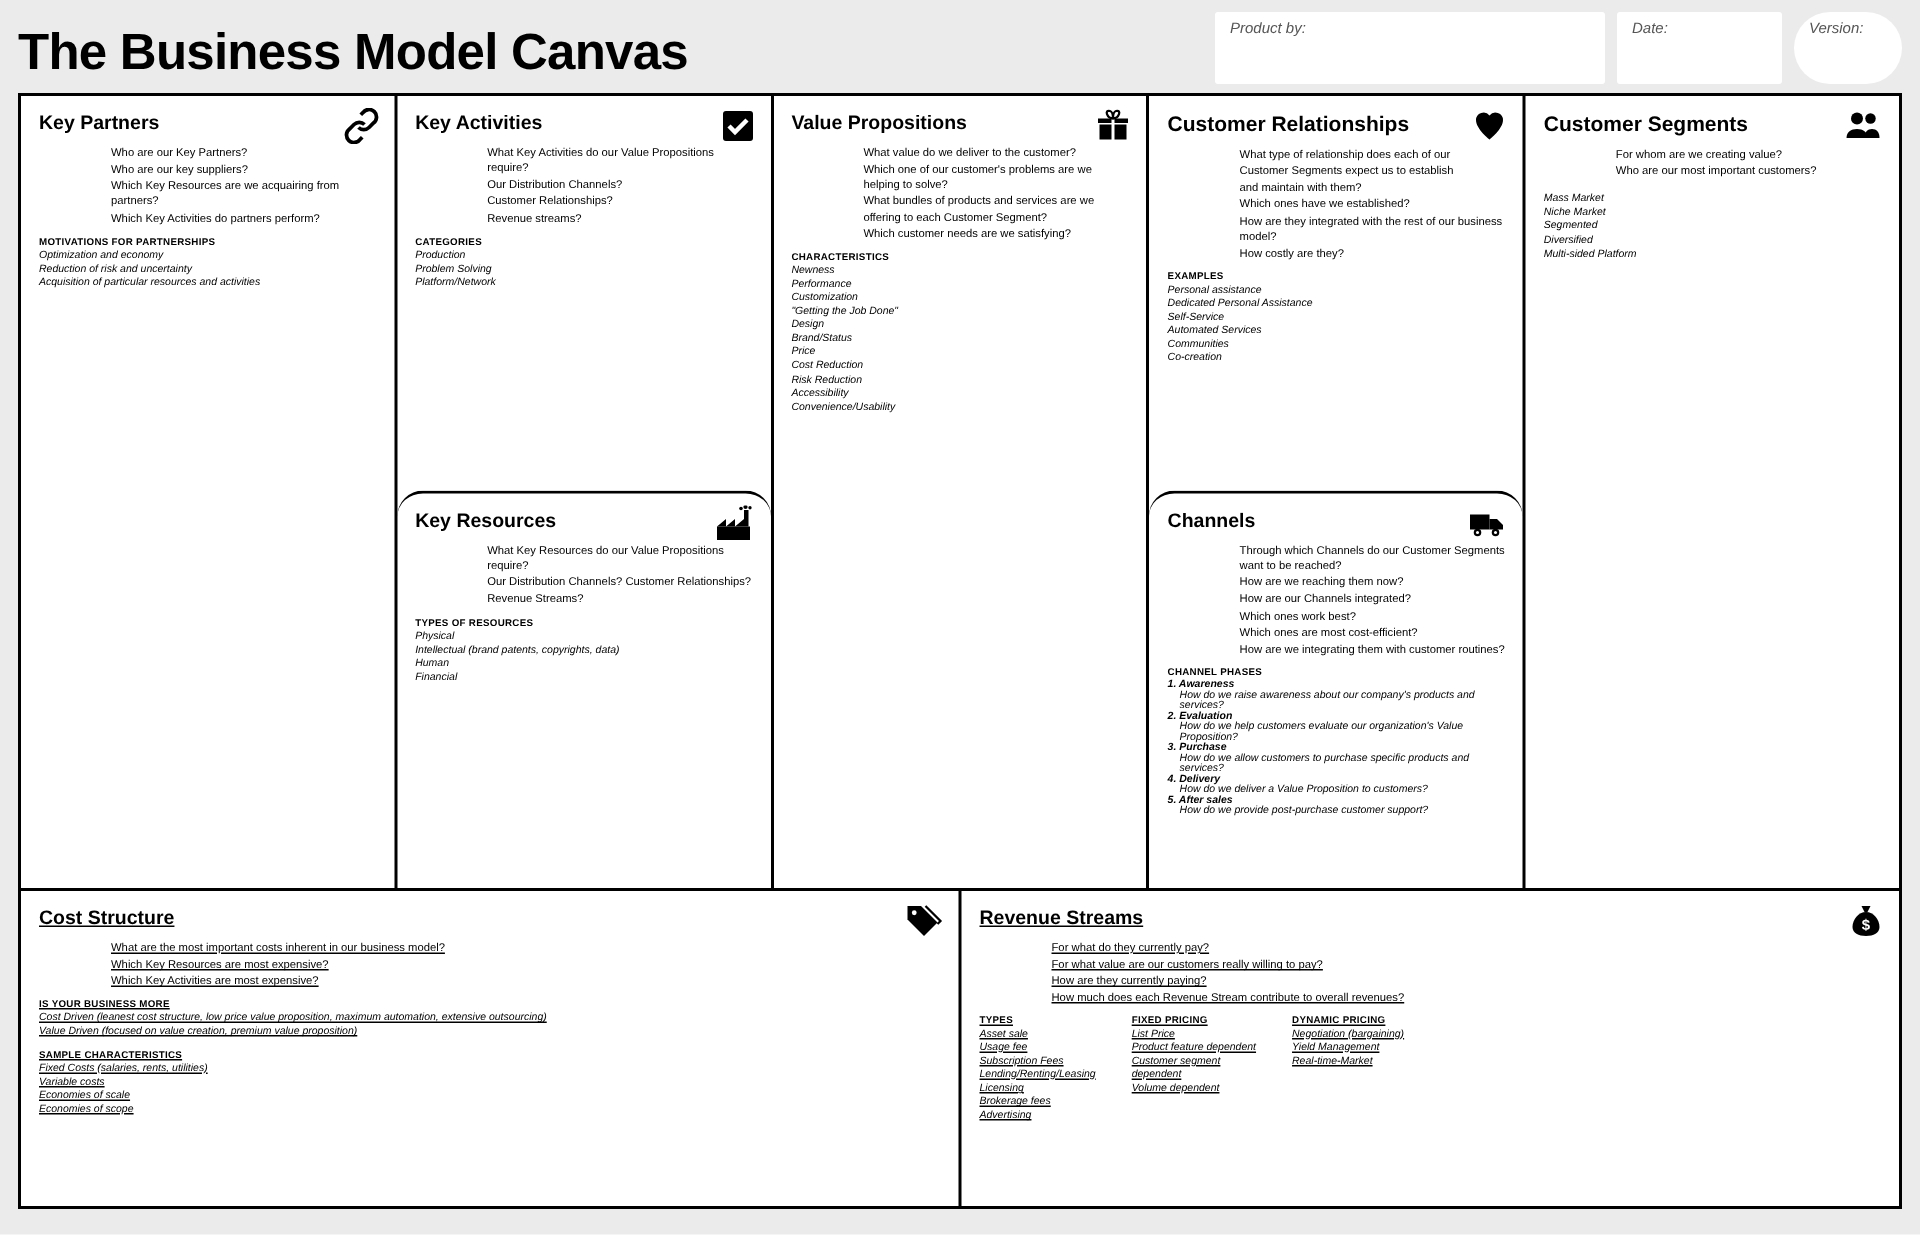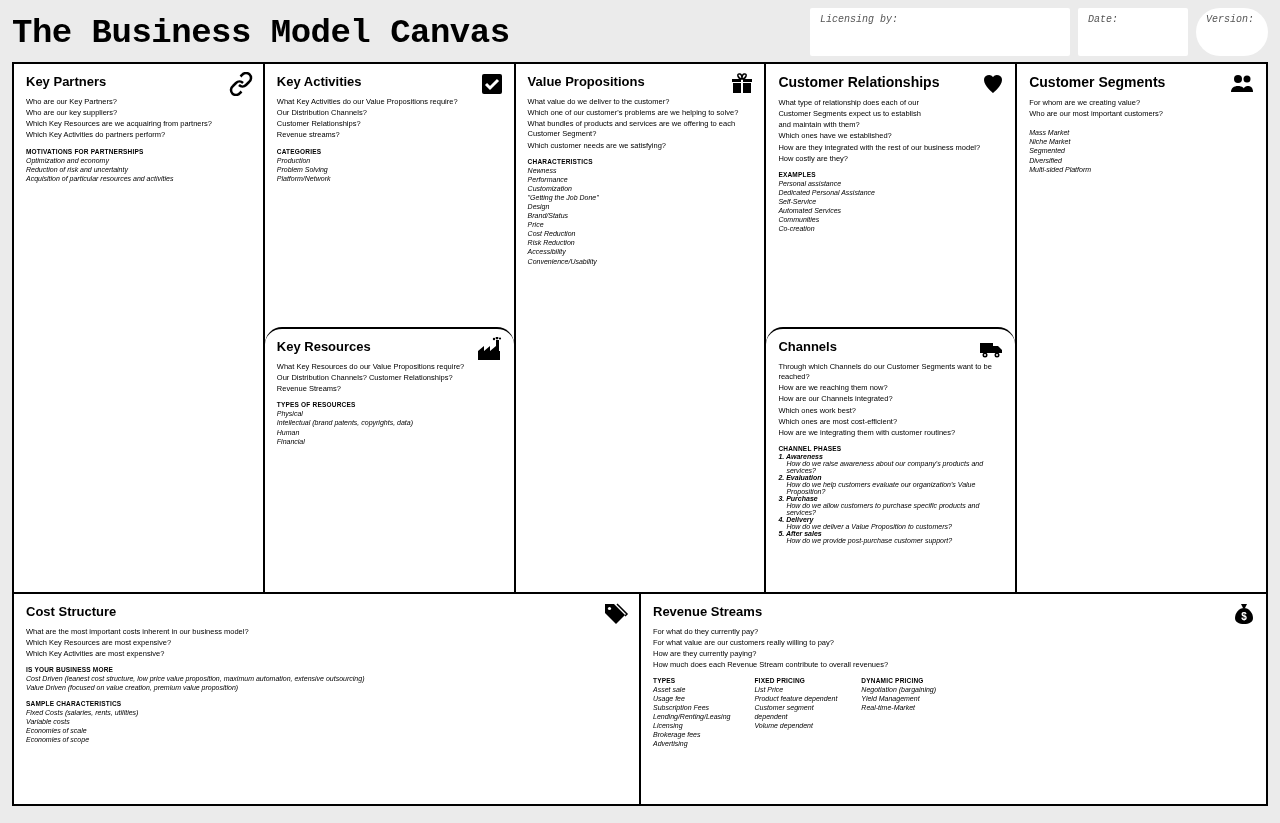--- a/index.html
+++ b/index.html
@@ -6,24 +6,23 @@
     body {
       font-family: "Helvetica Neue", Arial, sans-serif;
       background: #ebebeb;
       width: 1280px;
       height: 823px;
       overflow: hidden;
       color: #000;
     }
     .header {
       display: flex;
-      align-items: flex-start;
+      align-items: center;
       padding: 8px 12px 4px 12px;
       gap: 28px;
-      font-family: Liberation Mono, monospace;
     }
     .title {
       font-size: 34px;
       font-weight: 900;
       letter-spacing: -0.5px;
       flex: 1;
       padding-top: 6px;
     }
     .meta-boxes { display: flex; gap: 8px; }
     .meta-box {
@@ -78,50 +77,51 @@
       font-weight: 700;
       margin-bottom: 8px;
     }
     .cell-icon {
       position: absolute;
       top: 8px;
       right: 10px;
       width: 24px;
       height: 24px;
     }
-    .q { font-size: 7.5px; line-height: 1.35; margin-bottom: 1px; }
+    .q { font-size: 7.5px; line-height: 1.35; margin-bottom: 1px; margin-left: 48px; }
     .subhead {
       font-size: 6.5px;
       font-weight: 700;
       text-transform: uppercase;
       margin-top: 7px;
       margin-bottom: 1px;
       letter-spacing: 0.2px;
     }
     .it { font-size: 7px; font-style: italic; line-height: 1.3; }
     .phase-num { font-style: italic; font-weight: 700; font-size: 7px; }
     .phase-desc { font-style: italic; font-size: 7px; padding-left: 8px; }
 
     .bottom-row {
       display: flex;
       flex: 1;
+      text-decoration: underline;
     }
     .bottom-row .cell { flex: 1; }
     .bottom-row .cell + .cell { border-left: 2px solid #000; }
 
     .cols3 { display: flex; gap: 24px; margin-top: 6px; }
     .cols3 > div { }
   </style>
 </head>
 <body>
 
 <div class="header">
   <div class="title">The Business Model Canvas</div>
   <div class="meta-boxes">
-    <div class="meta-box mb-designed-by">Licensing by:</div>
+    <div class="meta-box mb-designed-by">Product by:</div>
     <div class="meta-box mb-date">Date:</div>
     <div class="meta-box mb-version">Version:</div>
   </div>
 </div>
 
 <div class="canvas">
   <div class="top-row">
 
     <div class="col">
       <div class="cell">

